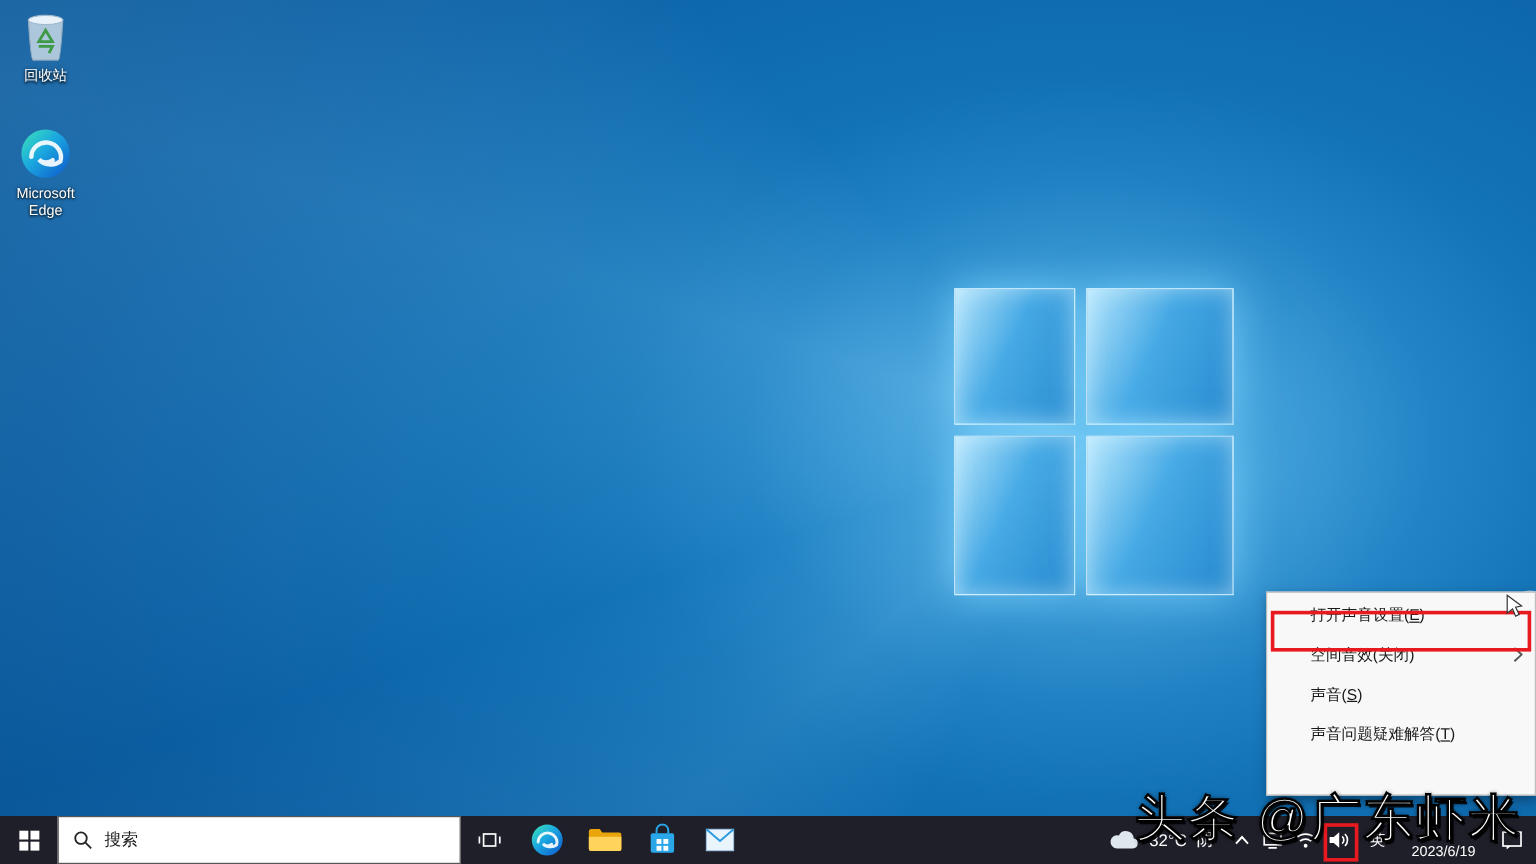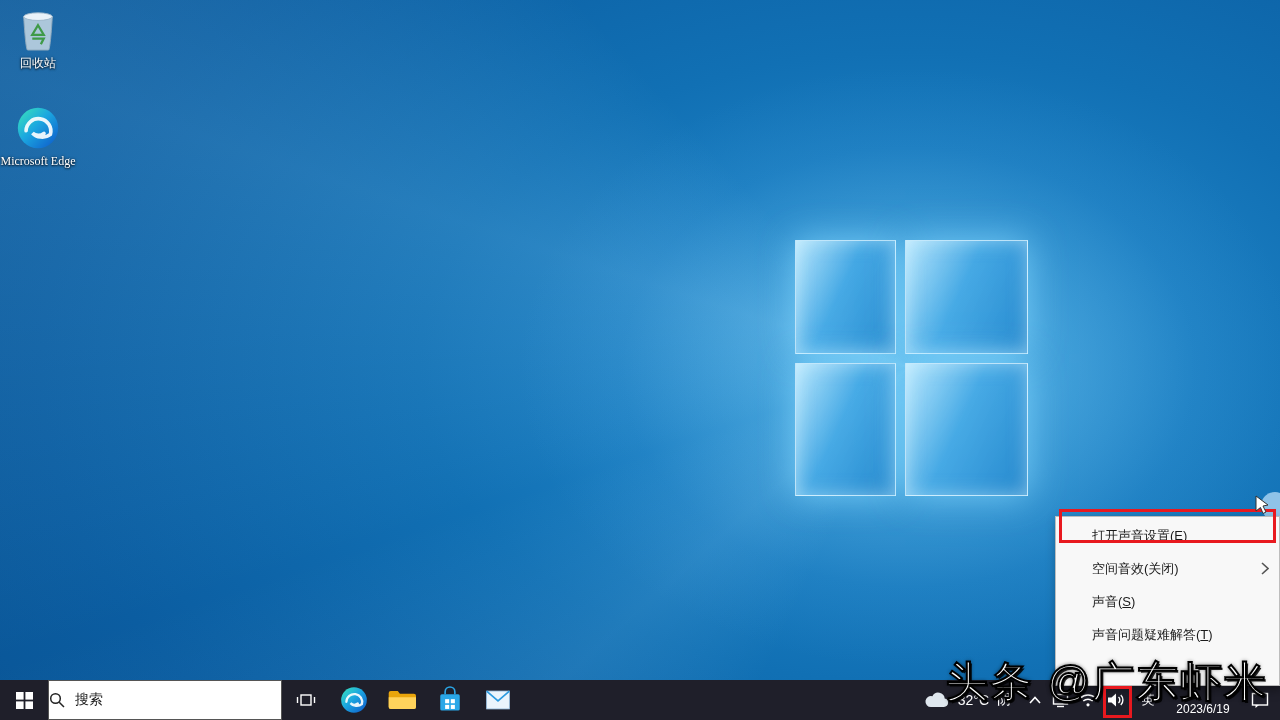--- a/index.html
+++ b/index.html
@@ -19,38 +19,38 @@
       rgba(170,225,255,0.14) 288deg, transparent 318deg, transparent 360deg);
   }
   .win-logo { position:absolute; left:795px; top:240px; display:grid;
     grid-template-columns:101px 123px; grid-template-rows:114px 133px; gap:9px; }
   .pane { background:linear-gradient(115deg, rgba(190,235,255,.95), rgba(70,170,230,.88) 45%, rgba(35,135,205,.92));
     border:1px solid rgba(215,242,255,.85); box-shadow:0 0 34px rgba(130,215,255,.75), inset 0 0 18px rgba(220,245,255,.5); }
 
   
   .dicon { position:absolute; width:76px; display:flex; flex-direction:column; align-items:center; gap:4px; cursor:default; }
   .dicon .lbl { font-size:12px; color:#fff; text-align:center; line-height:1.2;
-    text-shadow:0 1px 2px rgba(0,0,0,.85), 0 0 3px rgba(0,0,0,.6);font-family:Liberation Serif, serif; }
+    text-shadow:0 1px 2px rgba(0,0,0,.85), 0 0 3px rgba(0,0,0,.6); }
   .edge-circle { width:44px; height:44px; border-radius:50%; }
 
   
-  .ctx-menu { position:absolute; left:1055px; top:516px; width:225px; height:170px;
+  .ctx-menu { position:absolute; left:1055px; top:493px; width:225px; height:170px;
     background:#f8f8f8; border:1px solid #bdbdbd; box-shadow:2px 4px 10px rgba(0,0,0,.35);
     z-index:40; padding:2px 0; display:flex; flex-direction:column; }
   .ctx-item { height:33px; display:flex; align-items:center; padding-left:36px; padding-right:8px;
     font-size:13px; color:#1a1a1a; position:relative; cursor:default; }
   .akey { text-decoration:underline; }
   .sub-arrow { position:absolute; right:10px; top:10px; }
 
   
   .taskbar { position:absolute; left:0; bottom:0; width:1280px; height:40px; background:#1f1f2a;
     display:flex; align-items:stretch; z-index:30; }
   .tb-btn { width:48px; display:flex; align-items:center; justify-content:center; cursor:pointer; }
-  .searchbox { width:234px; background:#ffffff; border:1px solid #555; display:flex; align-items:center;
-    gap:10px; cursor:text; }
+  .searchbox { width:336px; background:#ffffff; border:1px solid #555; display:flex; align-items:center;
+    gap:10px; padding-left:12px; cursor:text; }
   .searchbox .ph { font-size:14px; color:#1c1c1c; }
   .tb-spacer { flex:1; }
   .tray { display:flex; align-items:stretch; }
   .tray-item { display:flex; align-items:center; justify-content:center; padding:0 5px; min-width:24px; cursor:pointer; }
   .weather { display:flex; align-items:center; gap:8px; padding:0 12px; cursor:pointer; }
   .weather .wt { color:#fff; font-size:14px; }
   .ime { color:#fff; font-size:13px; width:26px; text-align:center; }
   .clock { width:74px; display:flex; flex-direction:column; align-items:center; justify-content:flex-end;
     padding-bottom:4px; color:#fff; font-size:12px; cursor:pointer; }
   .edge-circle-sm { width:28px; height:28px; border-radius:50%; }

